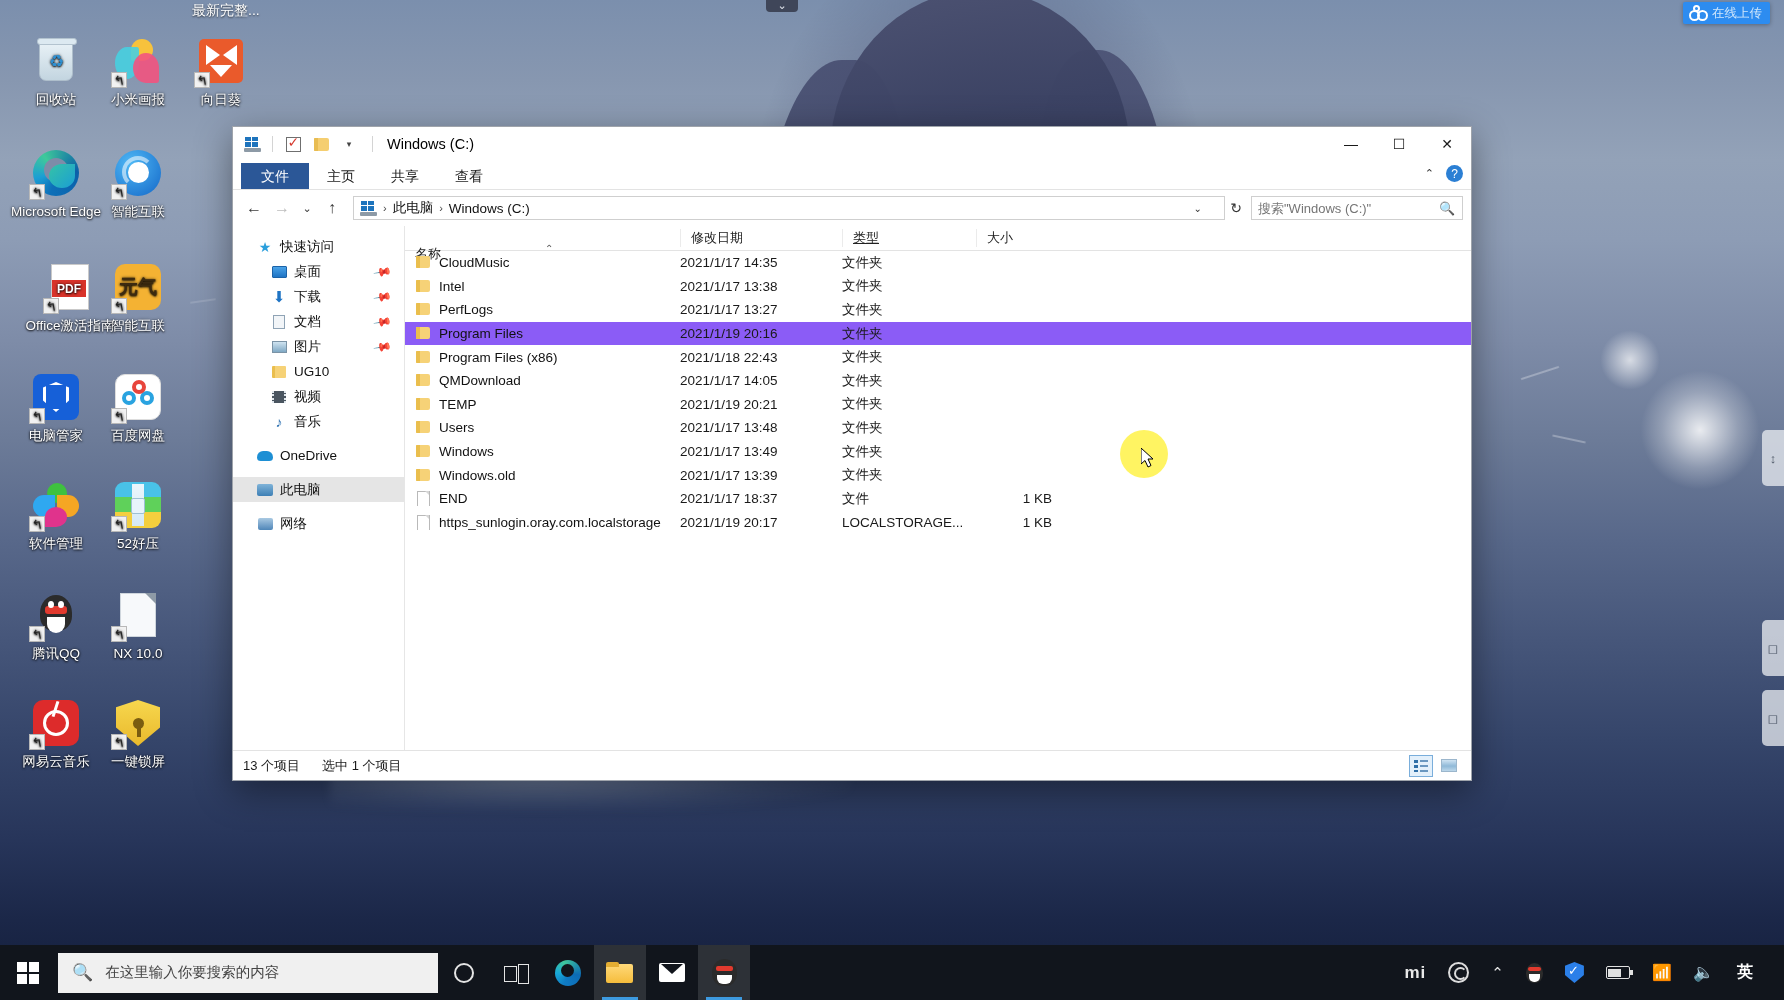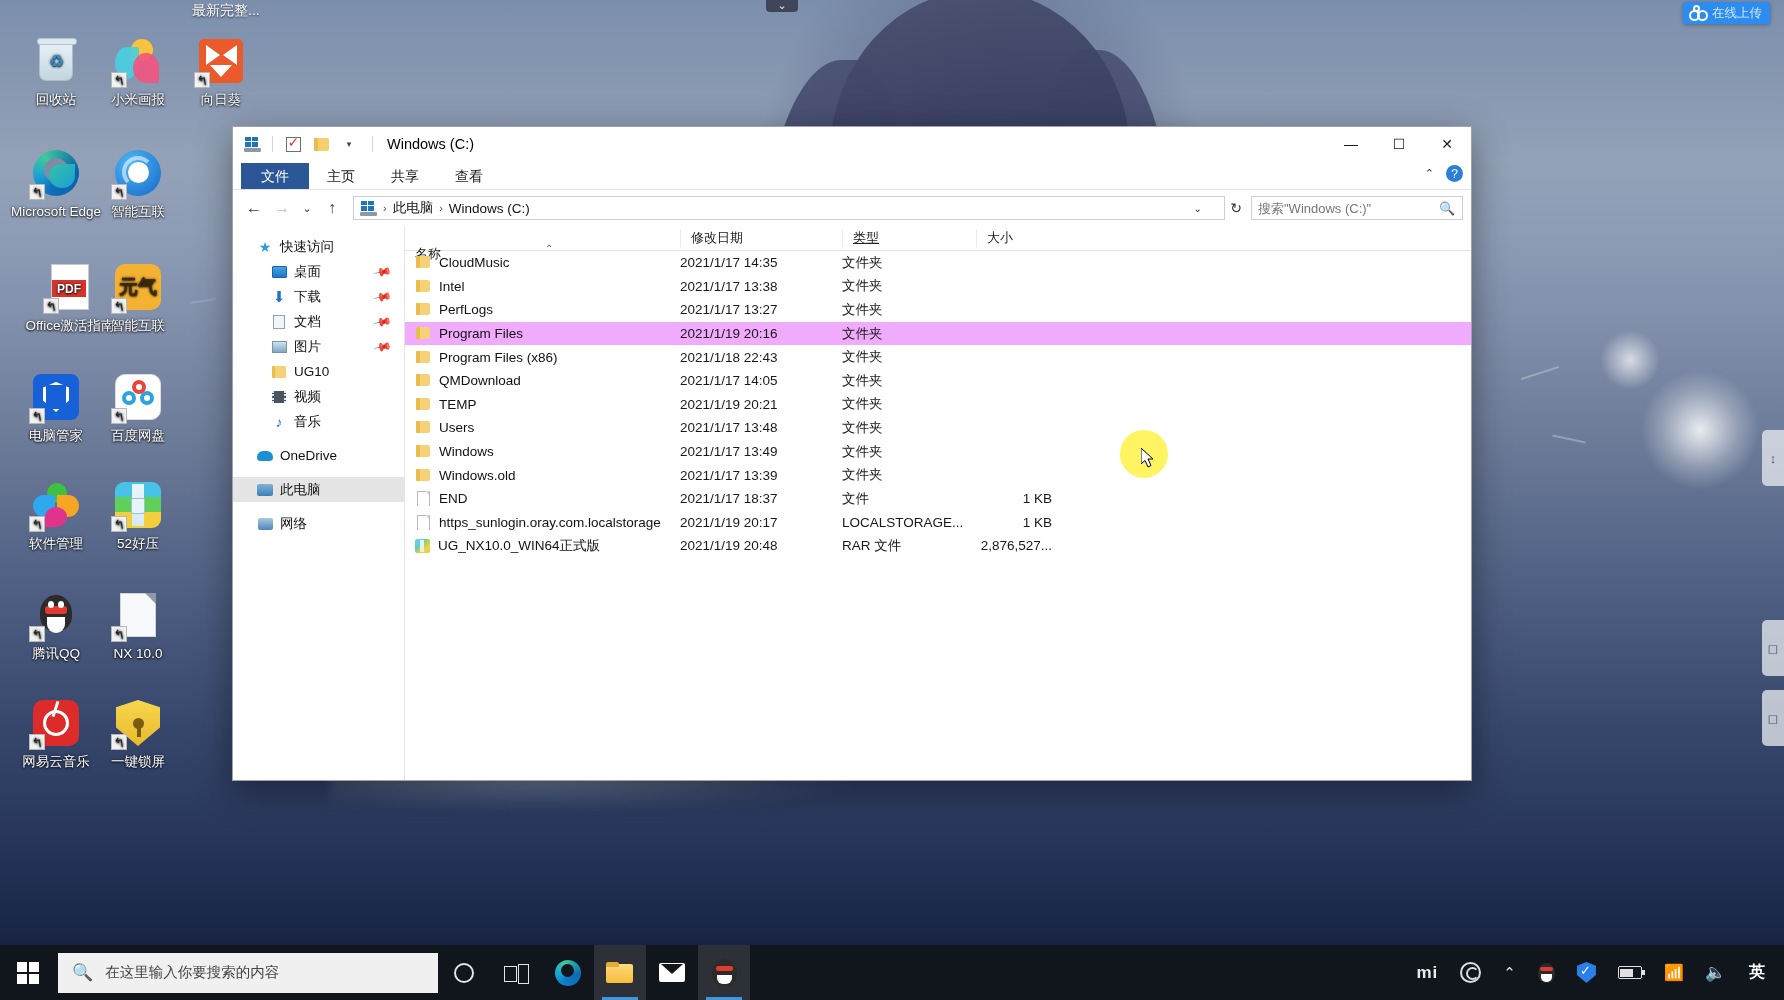--- a/index.html
+++ b/index.html
@@ -244,21 +244,21 @@
   }
   .c-name { width: 275px; }
   .c-date { width: 162px; }
   .c-type { width: 134px; text-decoration: underline; }
   .c-size { width: 78px; }
 
   .rows { flex: 1; overflow: hidden; }
   .row {
     height: 23.6px; display: flex; align-items: center; font-size: 13.5px; color: #111;
   }
-  .row.sel { background: #f0abfc; }
+  .row.sel { background: #8b5cf6; }
   .row .cell-name {
     width: 275px; display: flex; align-items: center; gap: 8px; padding-left: 10px;
     white-space: nowrap; overflow: hidden;
   }
   .row .cell-date { width: 162px; color: #1a1a1a; }
   .row .cell-type { width: 134px; color: #1a1a1a; }
   .row .cell-size { width: 78px; text-align: right; padding-right: 2px; color: #1a1a1a; }
 
   .ficon { width: 16px; height: 15px; position: relative; flex-shrink: 0; }
   .ficon.folder::before {
@@ -387,21 +387,21 @@
   }
   .qq-ico::before {
     content: ""; position: absolute; left: 5px; top: 16px; width: 15px; height: 9px;
     background: #fff; border-radius: 0 0 6px 6px;
   }
   .qq-ico::after {
     content: ""; position: absolute; left: 4px; top: 7px; width: 17px; height: 5px;
     background: #e23a2e; border-radius: 2px;
   }
 
-  .tray { margin-left: auto; display: flex; align-items: flex-end; gap: 0; padding-right: 8px; }
+  .tray { margin-left: auto; display: flex; align-items: flex-end; gap: 0; padding-right: 20px; }
   .tray-item {
     height: 55px; padding: 0 11px; display: flex; align-items: center; justify-content: center;
     color: #e8e8e8; font-size: 15px;
   }
   .mi-logo { font-size: 17px; font-weight: bold; letter-spacing: 1px; color: #e9e9e9; }
   .sogou {
     width: 21px; height: 21px; border-radius: 50%;
     border: 2px solid #dcdcdc; position: relative;
   }
   .sogou::after {
@@ -933,33 +933,36 @@
           </div>
           <div class="row">
             <div class="cell-name">
               <span class="ficon file"></span>
               <span>https_sunlogin.oray.com.localstorage</span>
             </div>
             <div class="cell-date">2021/1/19 20:17</div>
             <div class="cell-type">LOCALSTORAGE...</div>
             <div class="cell-size">1 KB</div>
           </div>
-          <div class="row">
-            <div class="cell-name">
-              <span class="ficon rar"></span>
-              <span>UG_NX10.0_WIN64正式版</span>
-            </div>
-            <div class="cell-date">2021/1/19 20:48</div>
-            <div class="cell-type">RAR 文件</div>
-            <div class="cell-size">2,876,527...</div>
-          </div>
         </div>
     </div>
   </div>
 
+  <div class="statusbar">
+    <span class="status-count">13 个项目</span>
+    <span>选中 1 个项目</span>
+    <div class="view-btns">
+      <div class="view-btn active">
+          <span class="vb-details"></span>
+        </div>
+      <div class="view-btn">
+          <span class="vb-tiles"></span>
+        </div>
+    </div>
+  </div>
 </div>
 
 <div id="cursor-halo"></div>
 <svg id="cursor-arrow" width="16" height="22" viewBox="0 0 16 22">
   <polygon points="0,0 0,16 4,12.5 7,19 10,17.5 7,11 12,11" fill="#ffffff" stroke="#000000" stroke-width="1"></polygon>
 </svg>
 
 <div id="taskbar">
   <div class="start-btn">
     <span class="win-logo"></span>

